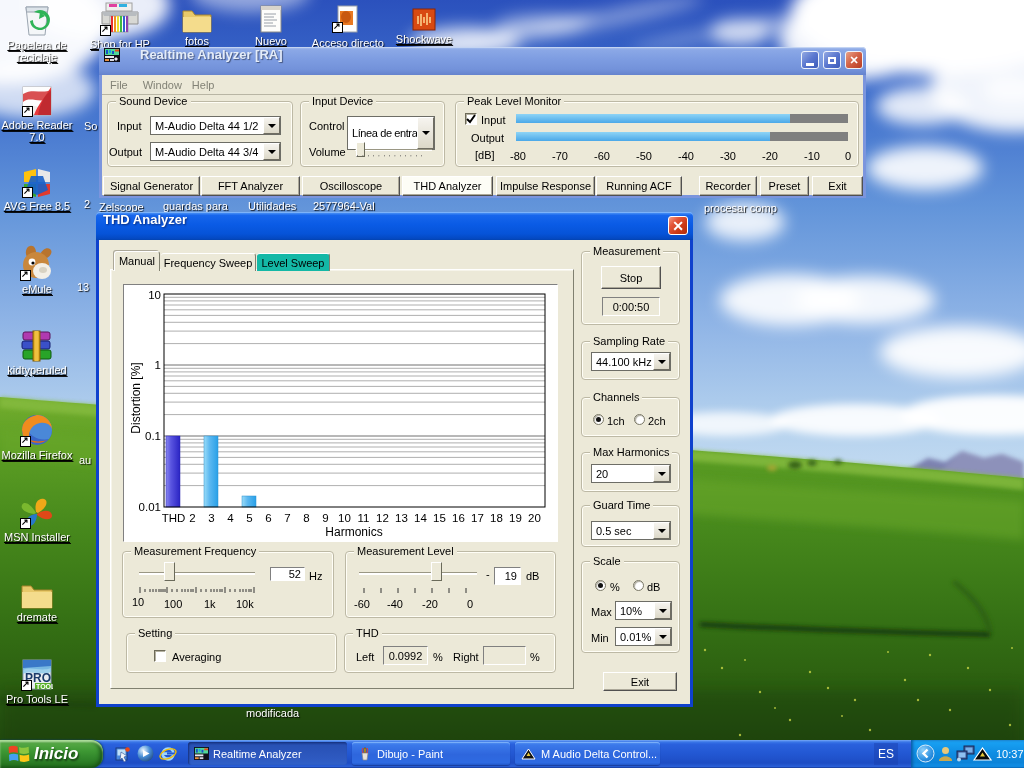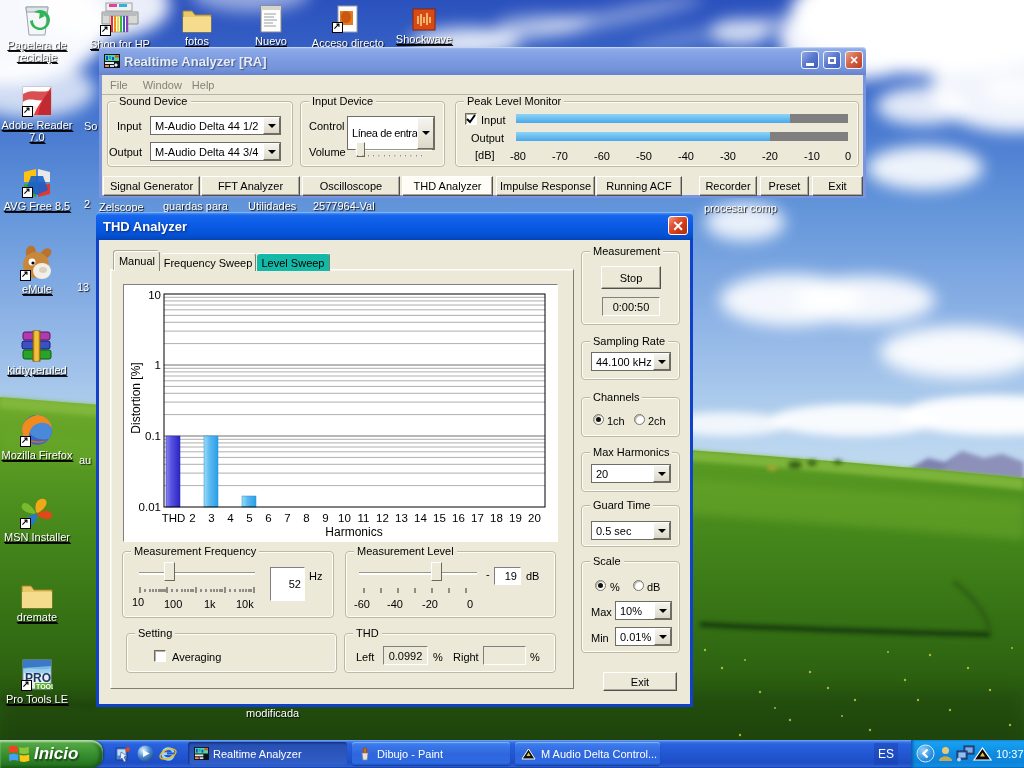--- a/index.html
+++ b/index.html
@@ -12,22 +12,22 @@
 .dicon .ic { margin:0 auto; position:relative; }
 .dicon .lbl { margin-top:2px; color:#fff; font-size:11px; line-height:12px;
   text-shadow:1px 1px 1px rgba(0,0,0,0.9); }
 .shortcut-arrow { position:absolute; left:0; bottom:0; width:11px; height:11px; background:#fff; border:1px solid #000; }
 .shortcut-arrow:after { content:"\2197"; position:absolute; left:0px; top:-2px; font-size:9px; color:#000; font-weight:bold;}
 .stray { position:absolute; color:#fff; font-size:11px; text-shadow:1px 1px 1px rgba(0,0,0,0.9); white-space:nowrap; }
 
 
 .win { position:absolute; }
 .titlebar { position:absolute; left:0; top:0; right:0; height:28px;
-  border-radius:4px 4px 0 0; display:flex; align-items:center;
-  font-weight:bold; font-size:13px; color:#fff; }
+  border-radius:4px 4px 0 0; display:flex; align-items:flex-start;
+  font-weight:bold; font-size:13px; color:#fff;gap:16px; }
 .tb-act { background:linear-gradient(180deg,#5ba0f8 0%,#1766ec 12%,#0a5be5 45%,#0653d8 78%,#0448c0 96%,#0343ae 100%);
   box-shadow:inset 0 1px 0 #7db3f9; }
 .tb-inact { background:linear-gradient(180deg,#abc1ee 0%,#8ba8e6 10%,#7d9ce1 45%,#7392da 80%,#6583cd 100%);
   box-shadow:inset 0 1px 0 #c3d4f2; }
 .tbtn { width:18px; height:18px; border-radius:3px; margin-left:2px;
   display:flex; align-items:center; justify-content:center;
   border:1px solid #eef3fb; font-size:11px; color:#fff;
   background:linear-gradient(135deg,#93a9e2 0%,#5a77cf 50%,#3d5cba 100%); }
 .winbody { position:absolute; background:#ece9d8; }
 
@@ -540,21 +540,21 @@
     <div style="position:absolute;left:68px;top:322px;width:11px;height:19px;background:#ece9d8;border:1px solid;border-color:#fff #6a6a5a #6a6a5a #fff;"></div>
     <svg style="position:absolute;left:43px;top:346px;" width="118" height="8" viewBox="0 0 118 8">
       <g stroke="#333">
           <path d="M1,1V7M6,3V6M11,3V6M14,3V6M17,3V6M20,3V6M22,3V6M24,3V6M26,3V6M28,1V7M33,3V6M38,3V6M43,3V6M46,3V6M49,3V6M52,3V6M54,3V6M57,1V7M62,3V6M67,3V6M72,3V6M75,3V6M78,3V6M81,3V6M83,3V6M86,1V7M91,3V6M96,3V6M101,3V6M104,3V6M107,3V6M110,3V6M112,3V6M115,1V7"></path>
         </g>
     </svg>
     <span class="lab" style="left:36px;top:356px;">10</span>
     <span class="lab" style="left:68px;top:358px;">100</span>
     <span class="lab" style="left:108px;top:358px;">1k</span>
     <span class="lab" style="left:140px;top:358px;">10k</span>
-    <div class="field" style="left:174px;top:327px;width:35px;height:34px;justify-content:flex-end;padding-right:3px;">52</div>
+    <div class="field" style="left:174px;top:327px;width:35px;height:14px;justify-content:flex-end;padding-right:3px;">52</div>
     <span class="lab" style="left:213px;top:330px;">Hz</span>
 
     <div class="grp" style="left:249px;top:311px;width:211px;height:67px;">
         <span class="gl">Measurement Level</span>
       </div>
     <div style="position:absolute;left:263px;top:332px;width:118px;height:3px;background:#fff;border-top:1px solid #9a9784;"></div>
     <div style="position:absolute;left:335px;top:322px;width:11px;height:19px;background:#ece9d8;border:1px solid;border-color:#fff #6a6a5a #6a6a5a #fff;"></div>
     <svg style="position:absolute;left:263px;top:346px;" width="120" height="8" viewBox="0 0 120 8">
       <g stroke="#333">
           <path d="M5,2V7M22,2V7M39,2V7M56,2V7M73,2V7M90,2V7M107,2V7"></path>

